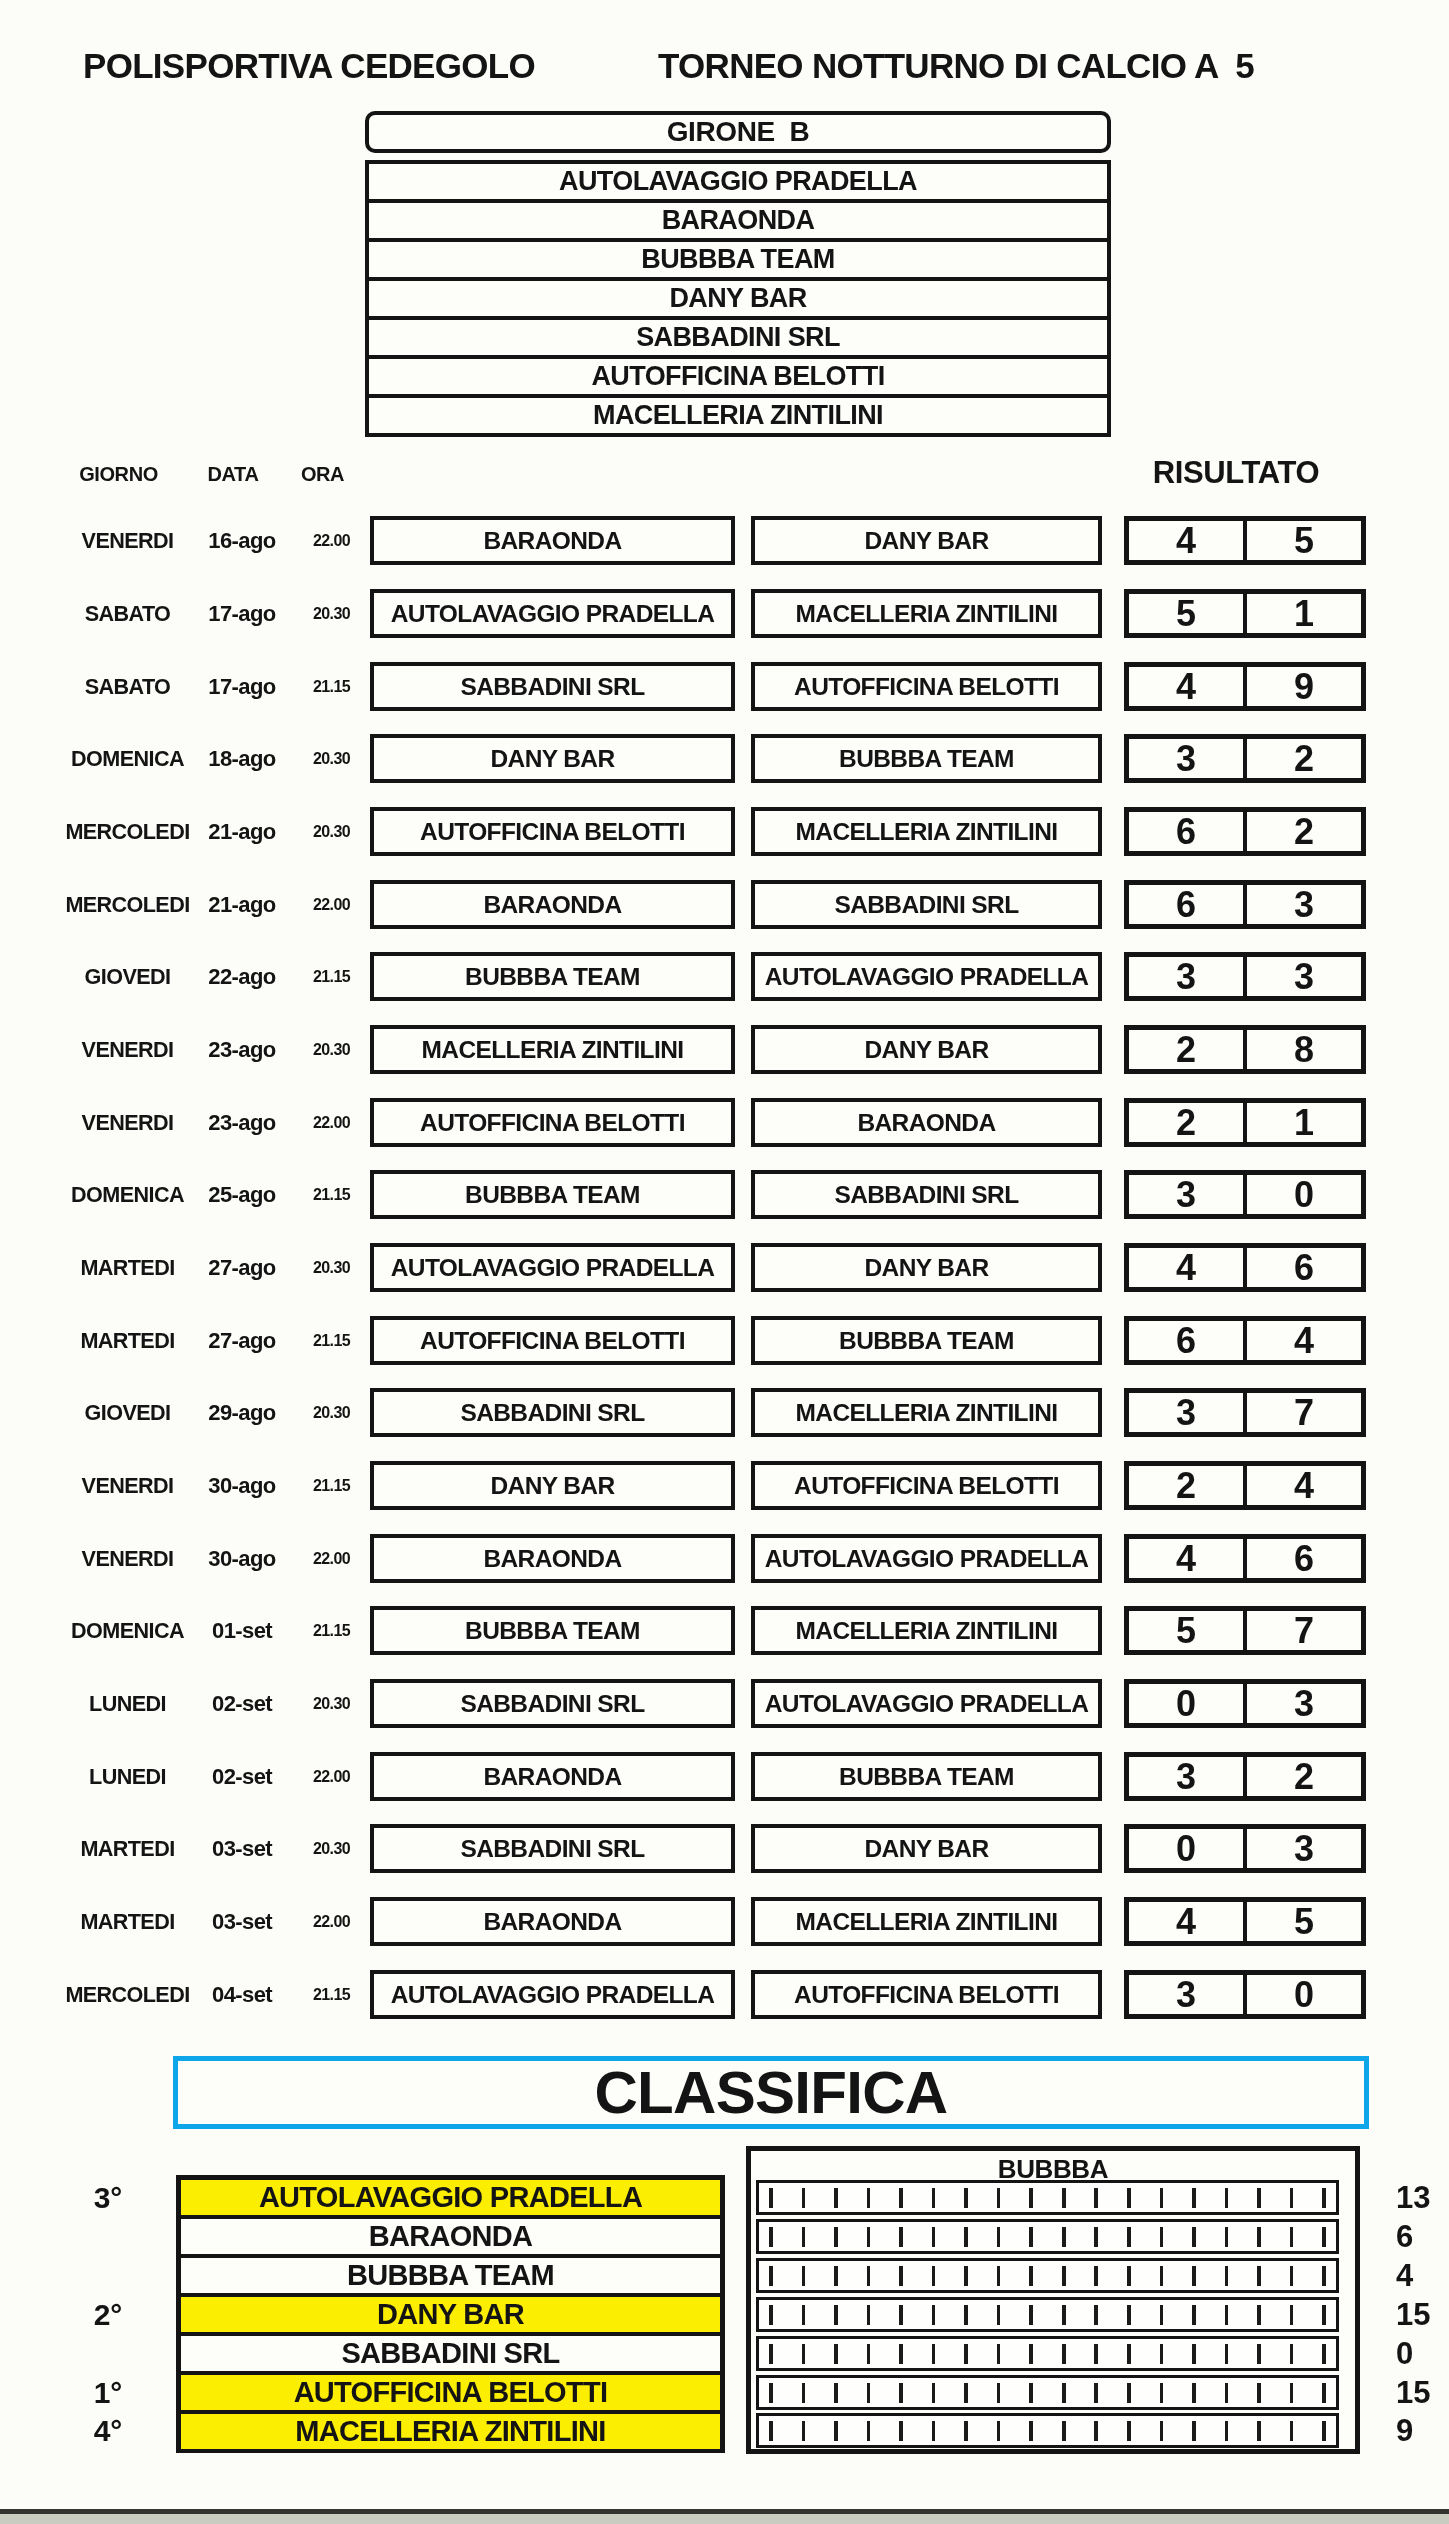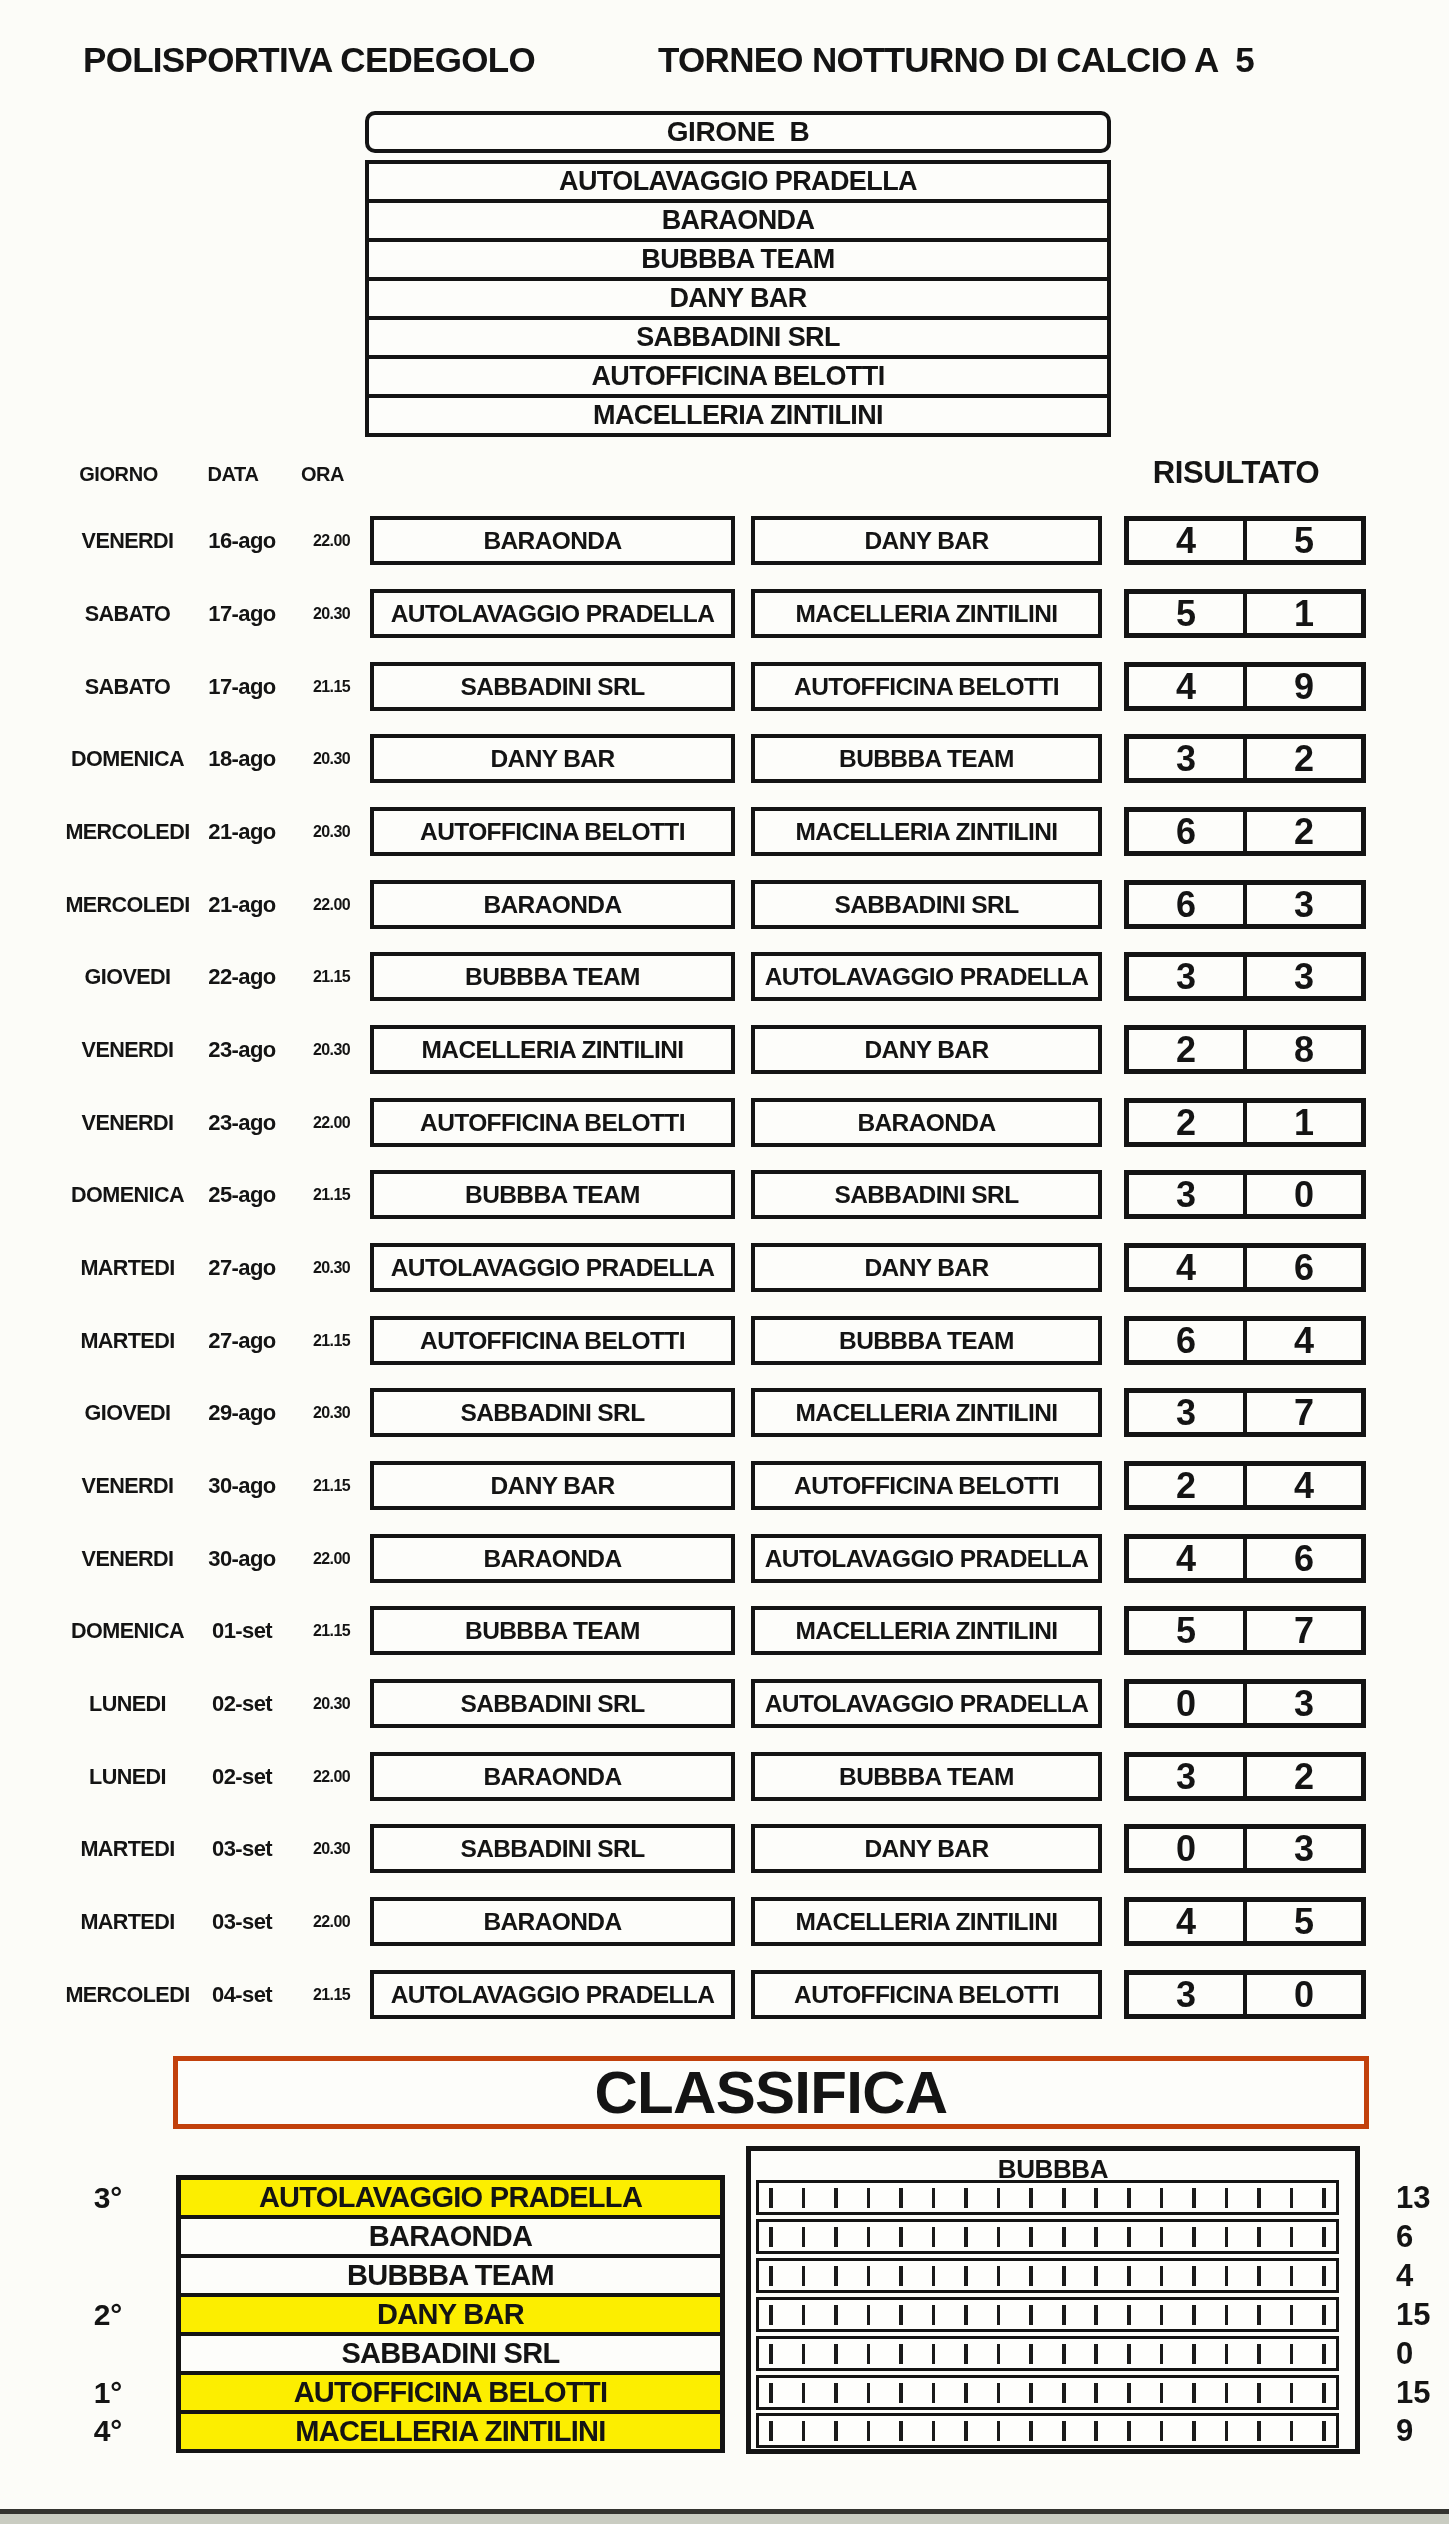--- a/index.html
+++ b/index.html
@@ -7,21 +7,21 @@
     position:relative;width:1449px;height:2525px;margin:0 auto;
     background:#fcfcf8;overflow:hidden;
     font-family:"Liberation Sans","DejaVu Sans",sans-serif;
     font-weight:700;color:#141414;
   }
   .abs{position:absolute;box-sizing:border-box;}
   .pre{white-space:pre;border-radius:10px;}
   .ctr{display:flex;align-items:center;justify-content:center;text-align:center;}
 
   
-  .title{top:40px;font-size:35px;letter-spacing:-0.7px;white-space:pre;text-align:right;}
+  .title{top:46px;font-size:35px;letter-spacing:-0.7px;white-space:pre;text-align:right;}
   .title-left{left:83px;}
   .title-right{left:658px;}
 
   
   .gironeb{left:365px;top:111px;width:746px;height:42px;border:4.3px solid #141414;background:#fdfdfa;font-size:28px;letter-spacing:-0.4px;}
   .teamlist{left:365px;top:160px;width:746px;border:4.3px solid #141414;background:#fdfdfa;}
   .g-team-row{height:35px;display:flex;align-items:center;justify-content:center;font-size:27px;letter-spacing:-0.6px;background:#fdfdfa;}
   .g-team-row.sep{border-top:4.3px solid #141414;}
 
   
@@ -37,21 +37,21 @@
   .m-date{position:absolute;left:186px;width:94px;height:49px;font-size:22px;letter-spacing:-0.6px;display:flex;align-items:center;justify-content:center;box-sizing:border-box;}
   .m-time{position:absolute;left:283px;width:79px;height:49px;font-size:16px;letter-spacing:-0.6px;display:flex;align-items:center;justify-content:center;box-sizing:border-box;}
   .m-team{position:absolute;height:49px;border:4.3px solid #141414;background:#fdfdfa;font-size:24.5px;letter-spacing:-0.6px;display:flex;align-items:center;justify-content:center;box-sizing:border-box;}
   .m-home{left:361px;width:365px;}
   .m-away{left:742px;width:351px;}
   .m-score-box{position:absolute;left:1115px;width:242px;height:49px;border:5px solid #141414;background:#fdfdfa;display:flex;box-sizing:border-box;}
   .m-score{flex:1;display:flex;align-items:center;justify-content:center;font-size:36px;box-sizing:border-box;}
   .m-score.s2{border-left:4.3px solid #141414;}
 
   
-  .cls-title{left:173px;top:2056px;width:1196px;height:73px;border:5px solid #c2410c;background:#fdfdfa;font-size:60px;letter-spacing:-0.7px;}
+  .cls-title{left:173px;top:2056px;width:1196px;height:73px;border:5px solid #0ea5e9;background:#fdfdfa;font-size:60px;letter-spacing:-0.7px;}
   .punti-box{left:746px;top:2146px;width:614px;height:308px;border:5px solid #141414;background:#fdfdfa;}
   .punti-head{left:746px;top:2154px;width:614px;font-size:26px;letter-spacing:-0.4px;}
   .cls-teams{left:176px;top:2175px;width:549px;height:278px;border:5px solid #141414;background:#fdfdfa;}
   .cls-row{height:35px;display:flex;align-items:center;justify-content:center;font-size:29px;letter-spacing:-0.7px;background:#fdfdfa;}
   .cls-row.sep{border-top:4.3px solid #141414;}
   .rank{position:absolute;left:61px;width:94px;height:35px;font-size:30px;display:flex;align-items:center;justify-content:center;box-sizing:border-box;}
   .tally-row{position:absolute;left:756px;width:583px;height:35px;border:3.6px solid #141414;background:#fefefc;display:flex;align-items:center;justify-content:space-between;padding:0 10px;box-sizing:border-box;}
   .tick{width:3.6px;height:20px;background:#1a1a1a;}
   .pts{position:absolute;left:1396px;width:65px;height:35px;font-size:31px;display:flex;align-items:center;justify-content:flex-start;box-sizing:border-box;}
 

